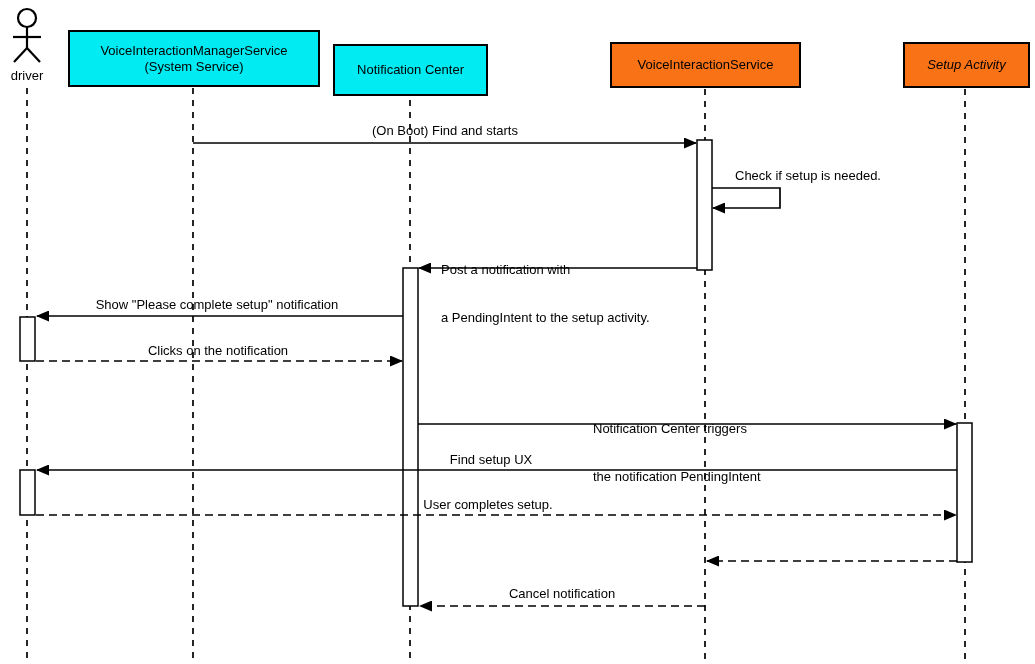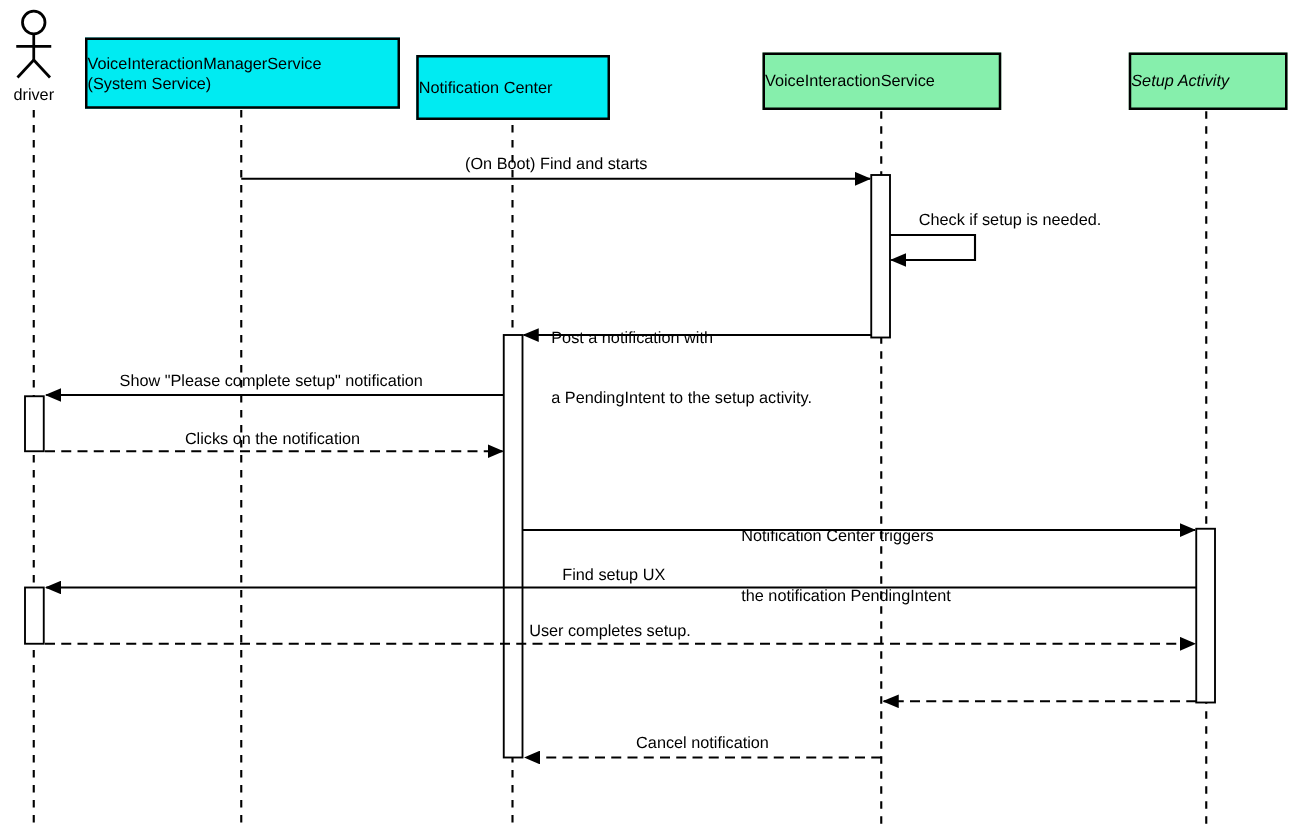--- a/index.html
+++ b/index.html
@@ -10,26 +10,26 @@
     font-family:"Liberation Sans","DejaVu Sans",sans-serif;
     color:#000;
     overflow:hidden;
   }
   #gfx{position:absolute;left:0;top:0;width:1035px;height:664px;}
   .pbox{
     position:absolute;
     box-sizing:border-box;
     border:2px solid #000;
     display:flex;flex-direction:column;
-    align-items:flex-start;justify-content:center;
+    align-items:center;justify-content:center;
     text-align:center;
     font-size:13px;line-height:16px;
   }
   .pbox.cyan{background:#00ebf2;}
-  .pbox.green{background:#86efac;}
+  .pbox.green{background:#f97316;}
   .msg{
     position:absolute;
     font-size:13px;line-height:16px;
     white-space:pre;
   }
   .msg.center{transform:translateX(-50%);text-align:right;}
   .actor-label{
     position:absolute;
     font-size:13px;
     transform:translateX(-50%);

